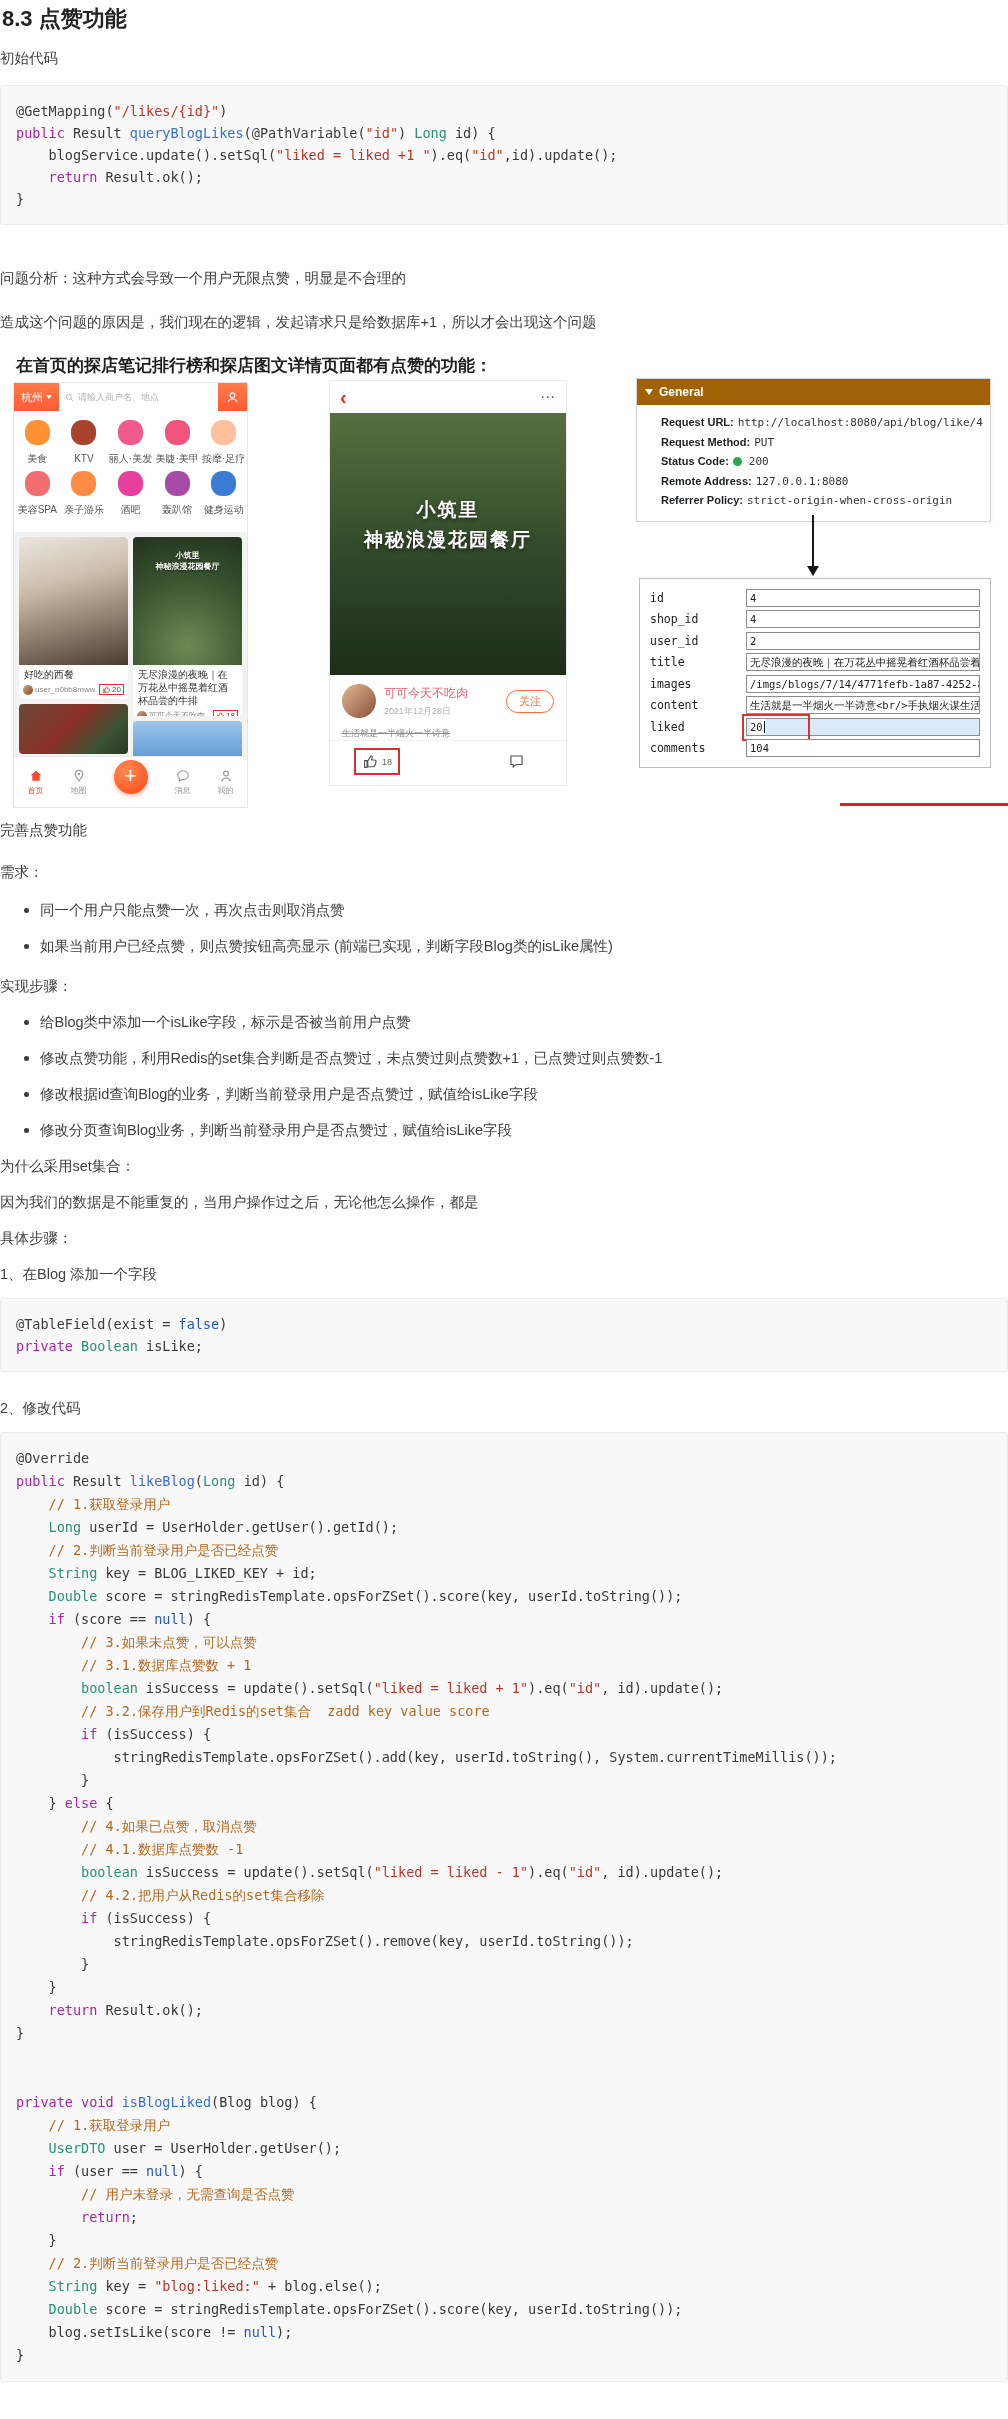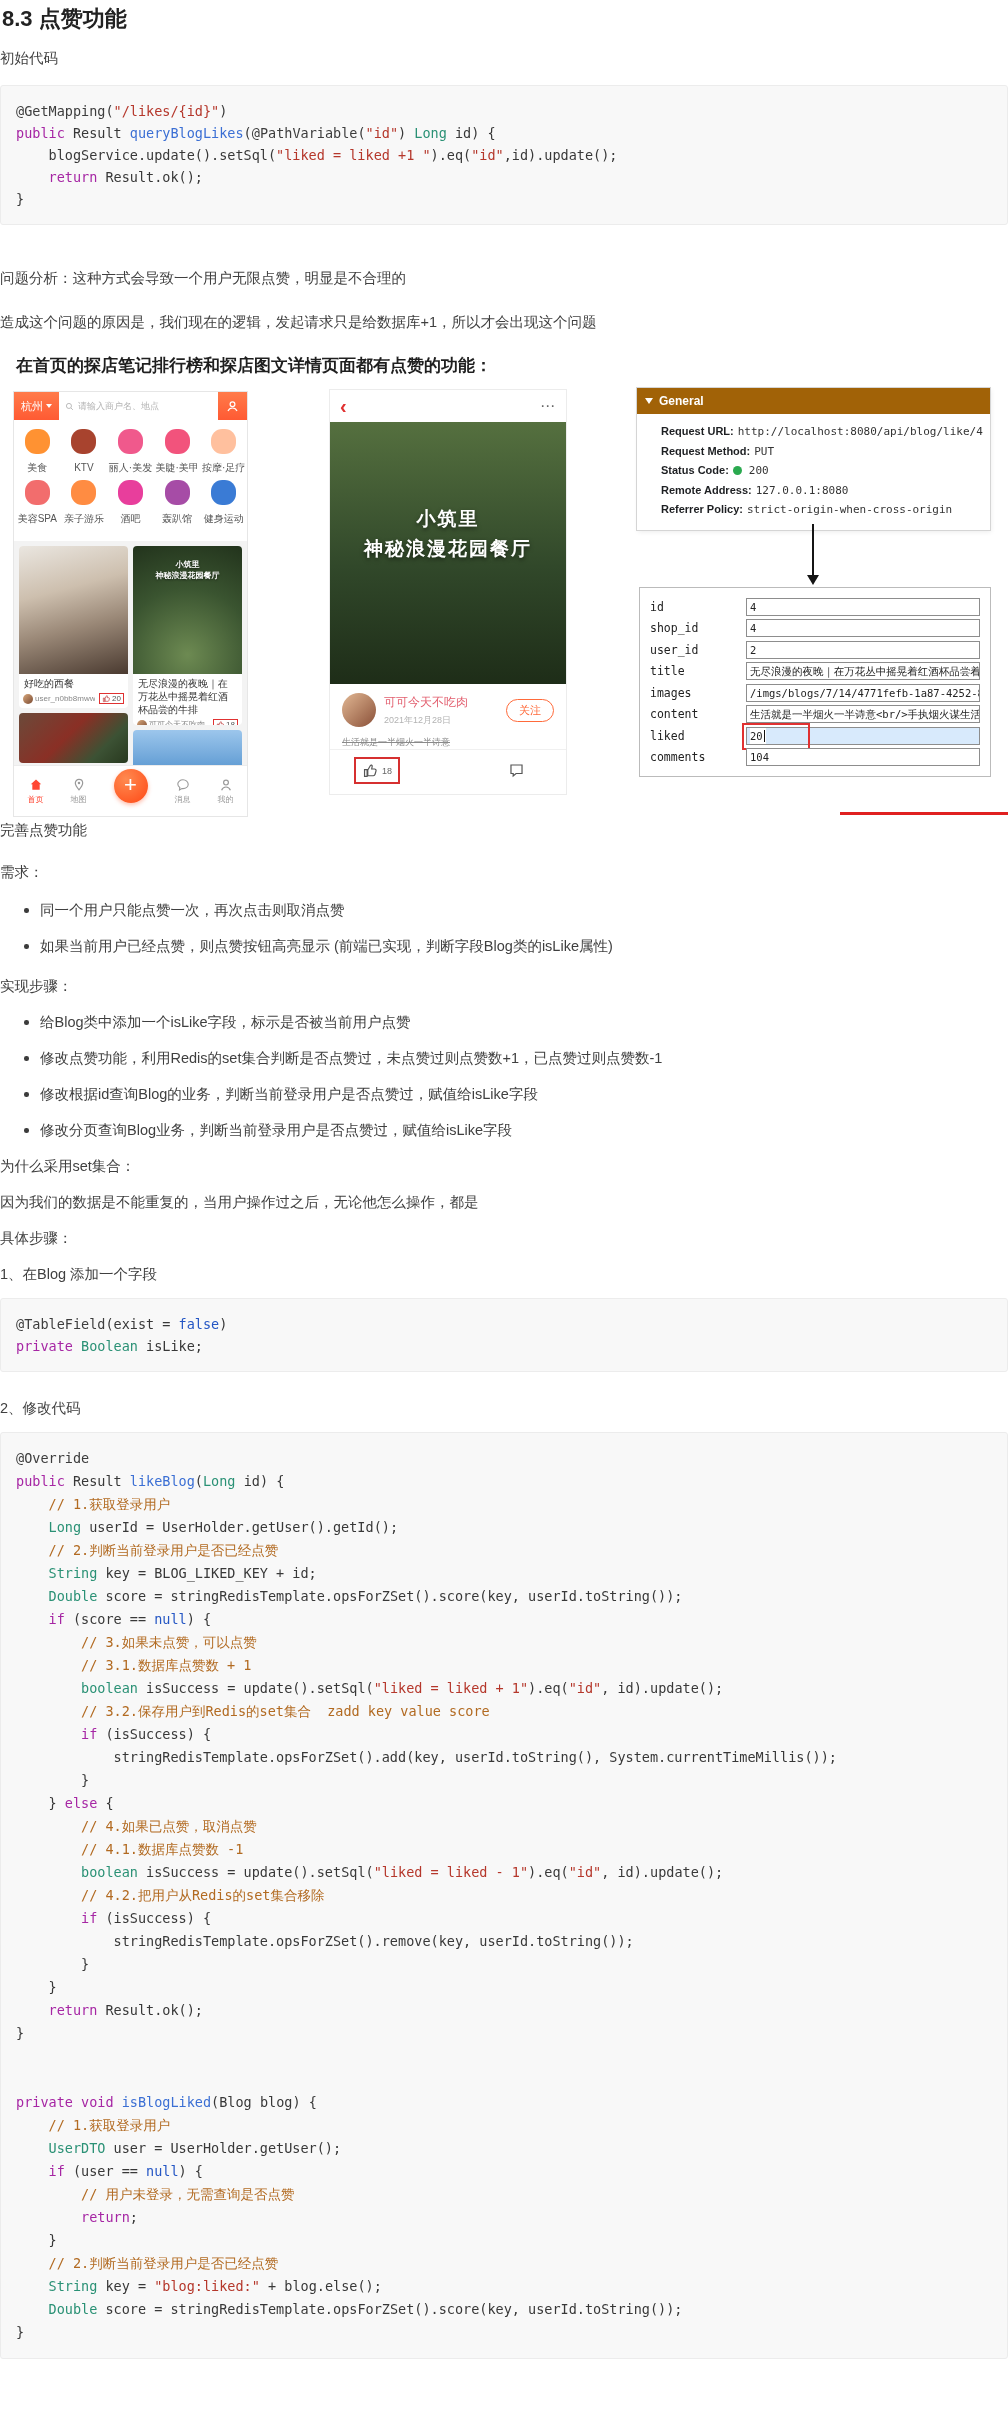--- a/index.html
+++ b/index.html
@@ -12,21 +12,21 @@
   .bullet{position:absolute;left:40px;font-size:14.5px;line-height:20px;}
   .bullet::before{content:"";position:absolute;left:-16px;top:8px;width:4.5px;height:4.5px;border-radius:50%;background:#3c3c3c;}
   
   .codeblock{width:1008px;box-sizing:border-box;background:#f8f8f8;border:1px solid #ececec;border-radius:3px;
              padding:14px 15px;font-family:"DejaVu Sans Mono","Liberation Mono",monospace;font-size:13.5px;color:#383838;}
   .codeblock .cl{white-space:pre;line-height:22px;}
   #cb3 .cl{line-height:23px;}
   .tk-n{color:#383838}.tk-k{color:#a626a4}.tk-t{color:#2a9175}.tk-m{color:#3b6fd4}
   .tk-s{color:#b5372b}.tk-c{color:#b26a21}.tk-a{color:#3d3d3d}.tk-b{color:#2456c4}
   
-  .figure{position:absolute;left:0;top:388px;width:1008px;height:430px;}
+  .figure{position:absolute;left:0;top:379px;width:1008px;height:430px;}
   
   .phone1{position:absolute;left:14px;top:4px;width:233px;height:424px;background:#fff;box-shadow:0 0 0 1px #e6e6e6;overflow:hidden;}
   .p1-head{height:28px;background:linear-gradient(180deg,#ff7b4a,#ff5a33);display:flex;align-items:center;padding:0 7px;}
   .p1-city{color:#fff;font-size:11px;display:flex;align-items:center;gap:3px;flex:none;}
   .chev{width:0;height:0;border-left:3.5px solid transparent;border-right:3.5px solid transparent;border-top:4.5px solid #fff;}
   .p1-search{flex:1;margin:0 7px;background:#fff;border-radius:0;height:28px;display:flex;align-items:center;padding:0 6px;gap:4px;color:#b3b3b3;font-size:9px;overflow:hidden;white-space:nowrap;}
   .p1-cats{height:112px;display:grid;grid-template-columns:repeat(5,1fr);align-content:start;row-gap:5px;padding-top:9px;background:#fff;}
   .cat{text-align:center;}
   .cic{display:block;width:25px;height:25px;margin:0 auto 3px;border-radius:45%;}
   .clb{font-size:10px;color:#555;white-space:nowrap;}
@@ -363,14 +363,15 @@
     <div class="cl"><span class="tk-k">private</span><span class="tk-n"> </span><span class="tk-k">void</span><span class="tk-n"> </span><span class="tk-m">isBlogLiked</span><span class="tk-n">(Blog blog) {</span></div>
     <div class="cl"><span class="tk-c">    // 1.获取登录用户</span></div>
     <div class="cl"><span class="tk-n">    </span><span class="tk-t">UserDTO</span><span class="tk-n"> user = UserHolder.getUser();</span></div>
     <div class="cl"><span class="tk-n">    </span><span class="tk-k">if</span><span class="tk-n"> (user == </span><span class="tk-b">null</span><span class="tk-n">) {</span></div>
     <div class="cl"><span class="tk-c">        // 用户未登录，无需查询是否点赞</span></div>
     <div class="cl"><span class="tk-n">        </span><span class="tk-k">return</span><span class="tk-n">;</span></div>
     <div class="cl"><span class="tk-n">    }</span></div>
     <div class="cl"><span class="tk-c">    // 2.判断当前登录用户是否已经点赞</span></div>
     <div class="cl"><span class="tk-n">    </span><span class="tk-t">String</span><span class="tk-n"> key = </span><span class="tk-s">"blog:liked:"</span><span class="tk-n"> + blog.else();</span></div>
     <div class="cl"><span class="tk-n">    </span><span class="tk-t">Double</span><span class="tk-n"> score = stringRedisTemplate.opsForZSet().score(key, userId.toString());</span></div>
+    <div class="cl"><span class="tk-n">    blog.setIsLike(score != </span><span class="tk-b">null</span><span class="tk-n">);</span></div>
     <div class="cl"><span class="tk-n">}</span></div>
   </div>
 
 </body></html>

